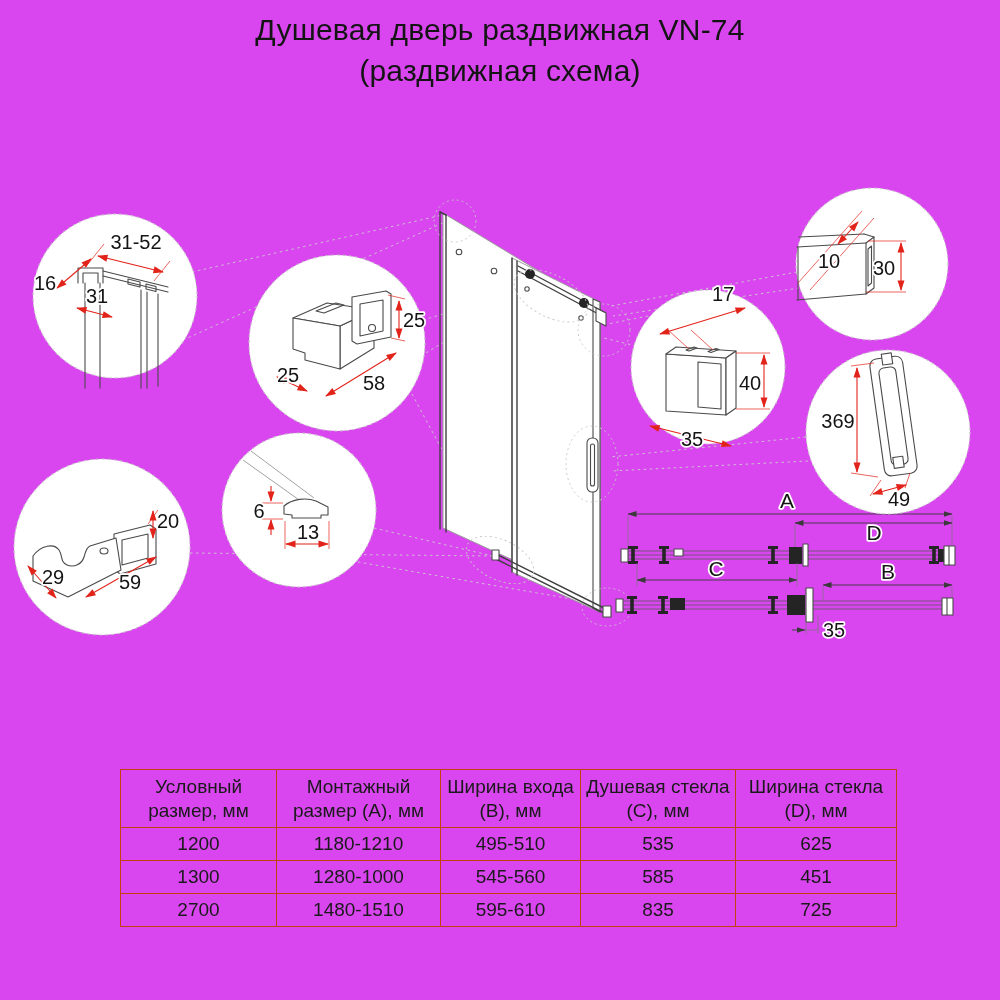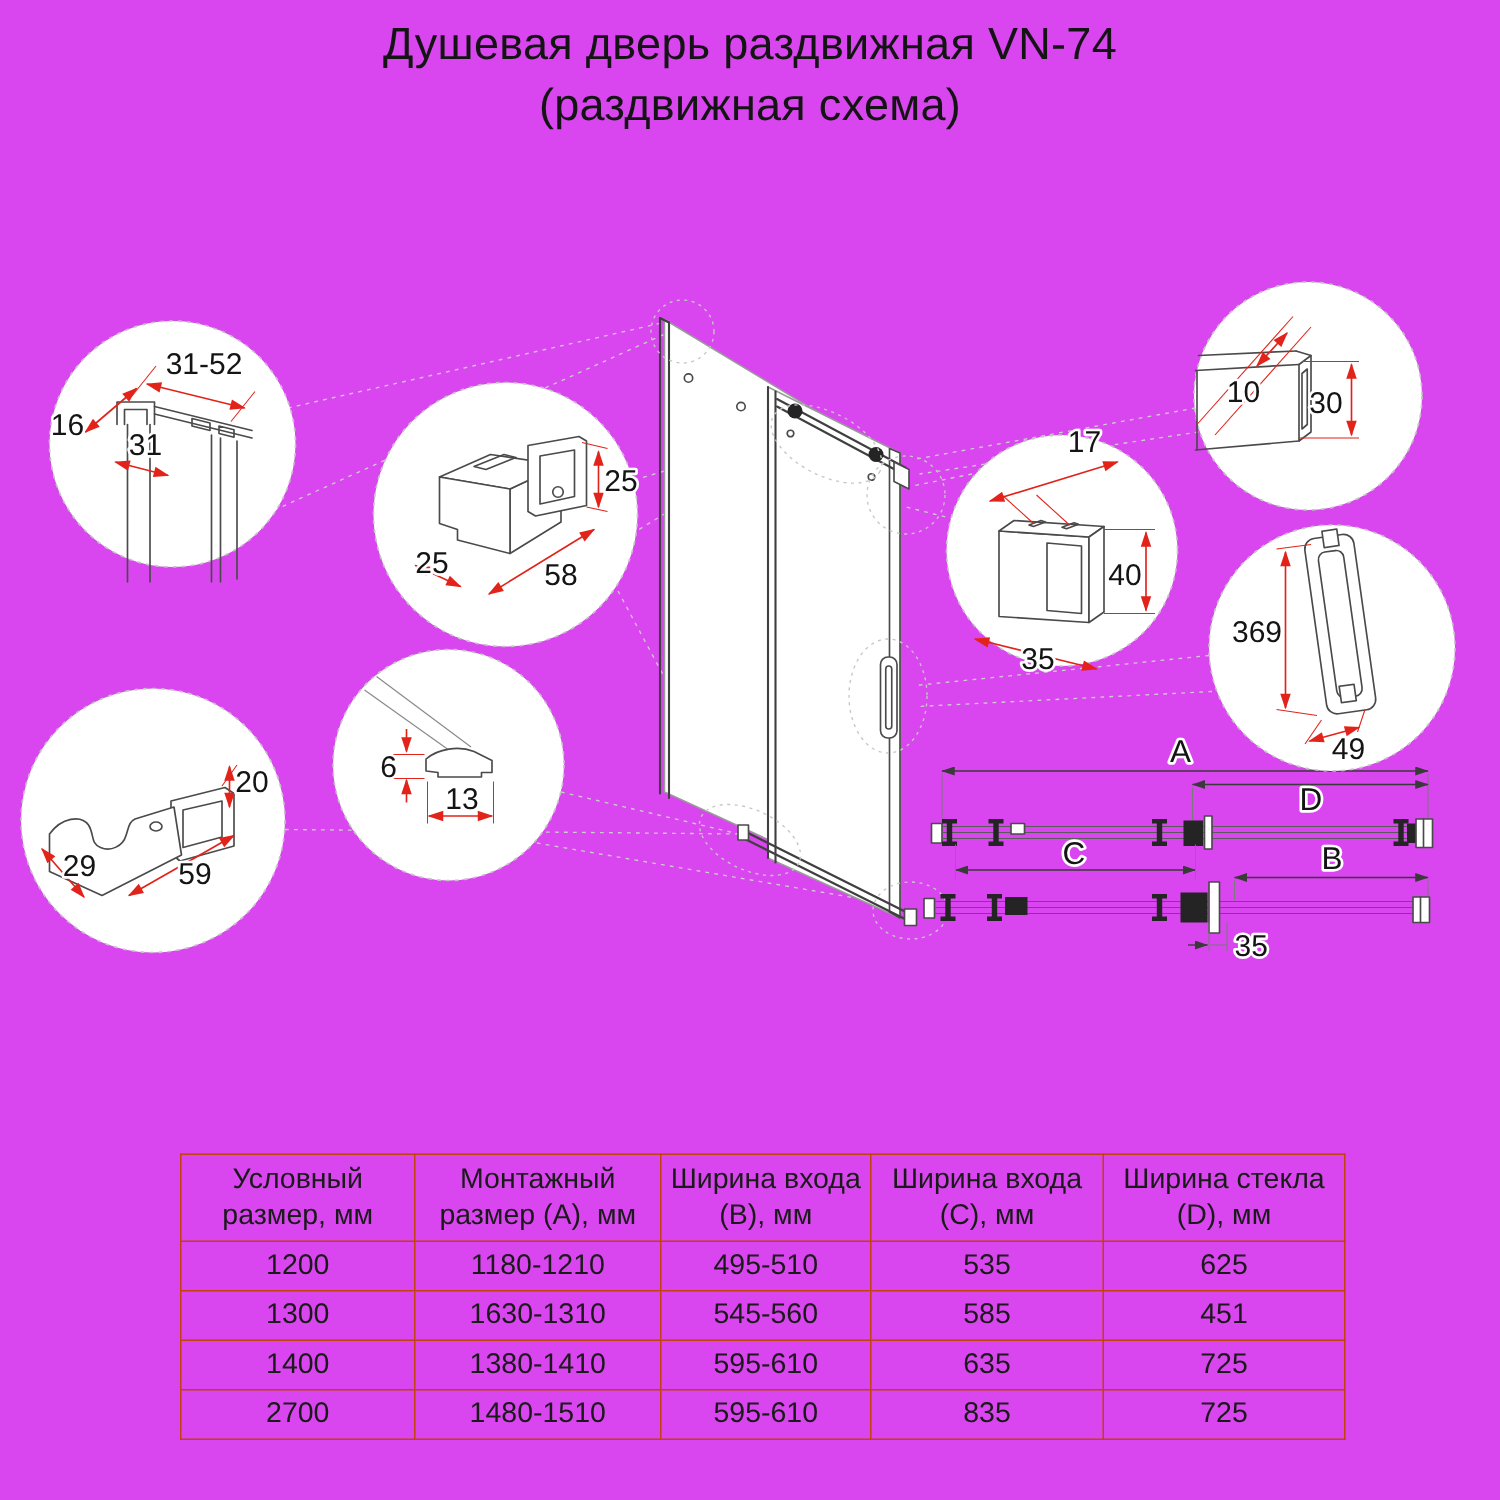--- a/index.html
+++ b/index.html
@@ -312,45 +312,38 @@
         <col style="width:164px">
         <col style="width:140px">
       <col style="width:155px">
         <col style="width:161px">
     </colgroup>
     <thead>
       <tr>
           <th>Условный размер, мм</th>
           <th>Монтажный размер (А), мм</th>
           <th>Ширина входа (В), мм</th>
-          <th>Ширина входа (С), мм</th>
+          <th>Душевая стекла (С), мм</th>
           <th>Ширина стекла (D), мм</th>
         </tr>
     </thead>
     <tbody>
         <tr>
           <td>1200</td>
           <td>1180-1210</td>
           <td>495-510</td>
           <td>535</td>
           <td>625</td>
         </tr>
         <tr>
           <td>1300</td>
-          <td>1630-1310</td>
+          <td>1280-1000</td>
           <td>545-560</td>
           <td>585</td>
           <td>451</td>
-        </tr>
-        <tr>
-          <td>1400</td>
-          <td>1380-1410</td>
-          <td>595-610</td>
-          <td>635</td>
-          <td>725</td>
         </tr>
         <tr>
           <td>2700</td>
           <td>1480-1510</td>
           <td>595-610</td>
           <td>835</td>
           <td>725</td>
         </tr>
       </tbody>
   </table>

